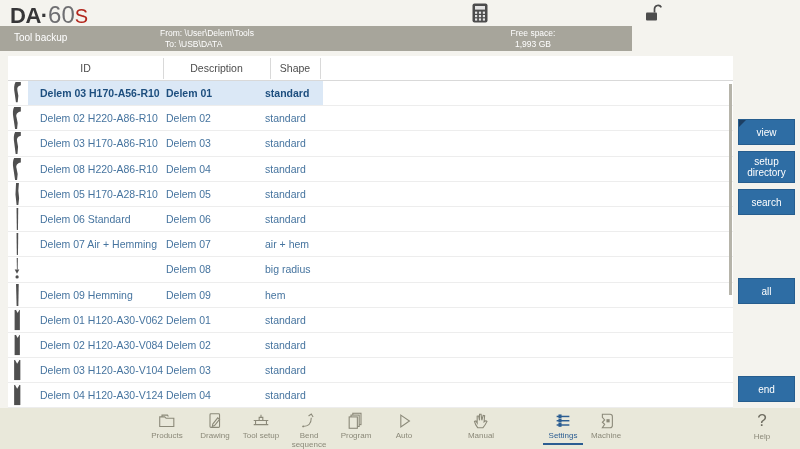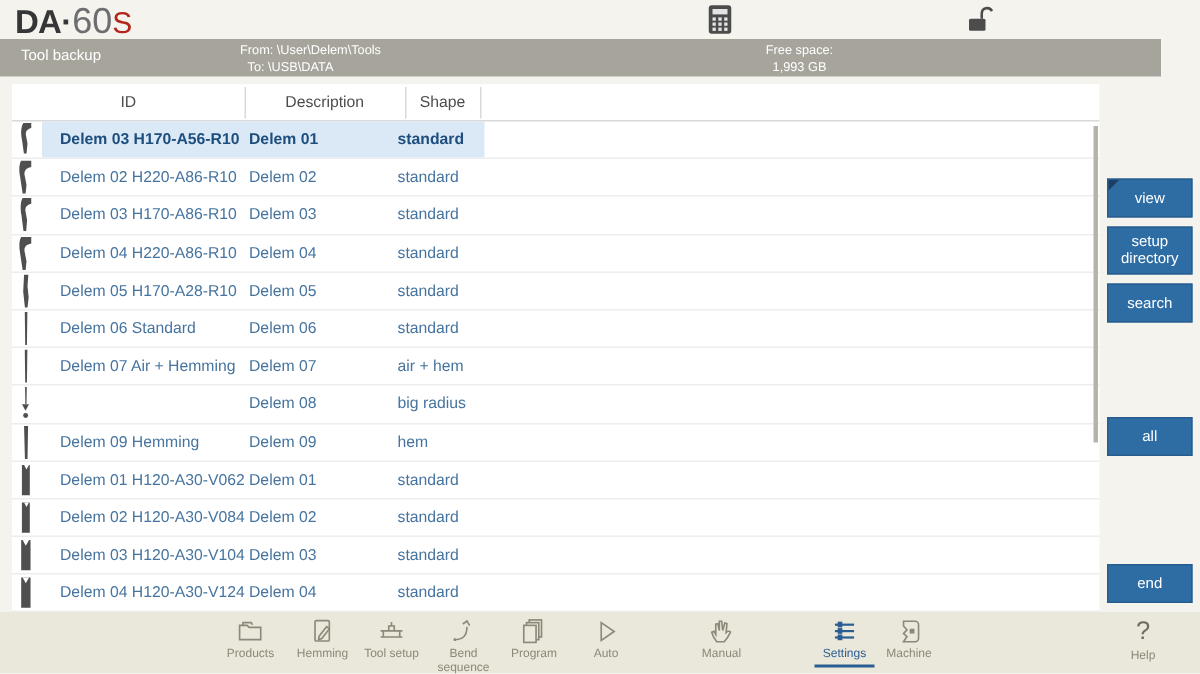--- a/index.html
+++ b/index.html
@@ -15,21 +15,21 @@
   .logo .brand { font-size:22px; font-weight:800; color:#363638; letter-spacing:-0.5px; }
   .logo .sep   { font-size:22px; font-weight:800; color:#363638; }
   .logo .model { font-size:24px; font-weight:500; color:#6e6e71; }
   .logo .series{ font-size:20px; font-weight:500; color:#b3261c; }
 
   .top-icon { position:absolute; top:3px; }
   .top-icon.calc { left:472px; }
   .top-icon.lock { left:645px; }
 
   
-  .status-bar { position:absolute; left:0; top:26px; width:774px; height:25px; background:#a7a59b; color:#fff; }
+  .status-bar { position:absolute; left:0; top:26px; width:632px; height:25px; background:#a7a59b; color:#fff; }
   .status-title { position:absolute; left:14px; top:6px; font-size:10px; }
   .status-paths { position:absolute; left:160px; top:2px; font-size:8.5px; line-height:10.5px; }
   .status-paths .to { padding-left:5px; }
   .status-free { position:absolute; left:453px; top:2px; width:160px; text-align:center; font-size:8.5px; line-height:10.5px; }
 
   
   .tool-table { position:absolute; left:8px; top:56px; width:725px; height:352px; background:#fff; }
   .thead { position:relative; height:25px; border-bottom:1px solid #d9d9d9; }
   .thead .col { position:absolute; top:0; height:25px; line-height:25px; text-align:center;
                 font-size:10.5px; color:#4d4d4d; }
@@ -152,21 +152,21 @@
         <div class="cell c-id">Delem 03 H170-A86-R10</div>
         <div class="cell c-desc">Delem 03</div>
         <div class="cell c-shape">standard</div>
       </div>
       <div class="trow">
         <div class="ticon">
           <svg viewBox="0 0 14 24" fill="#4f4f4f">
             <path d="M4 0h7v4.6c-4 .8-5.3 3-4.5 6.2l1.2 6-.6 6.2H5L3.2 11C2.4 6.4 2.6 2.4 4 0z"></path>
           </svg>
         </div>
-        <div class="cell c-id">Delem 04 H220-A86-R10</div>
+        <div class="cell c-id">Delem 08 H220-A86-R10</div>
         <div class="cell c-desc">Delem 04</div>
         <div class="cell c-shape">standard</div>
       </div>
       <div class="trow">
         <div class="ticon">
           <svg viewBox="0 0 14 24" fill="#4f4f4f">
             <path d="M6 0h3l-.6 8 .8 8-.8 7H6.6L5.4 12 6 0z"></path>
           </svg>
         </div>
         <div class="cell c-id">Delem 05 H170-A28-R10</div>
@@ -292,21 +292,21 @@
         </div>
         <div class="tlabel">Products</div>
       </div>
       <div class="tb-item" style="left: 193px;">
         <div class="ticon22">
           <svg viewBox="0 0 22 22" fill="none" stroke="currentColor" stroke-width="1.2">
             <rect x="5.5" y="3" width="10.5" height="15" rx="1"></rect>
             <path d="M8.5 14.5l5.5-7 2 1.6-5.5 7-2.4.8z"></path>
           </svg>
         </div>
-        <div class="tlabel">Hemming</div>
+        <div class="tlabel">Drawing</div>
       </div>
       <div class="tb-item" style="left: 239px;">
         <div class="ticon22">
           <svg viewBox="0 0 22 22" fill="none" stroke="currentColor" stroke-width="1.2">
             <path d="M3 10.5h16M5 10.5v4.5M17 10.5v4.5M3 15h16"></path>
             <path d="M9 10.5V7h4v3.5M11 4v3"></path>
           </svg>
         </div>
         <div class="tlabel">Tool setup</div>
       </div>

